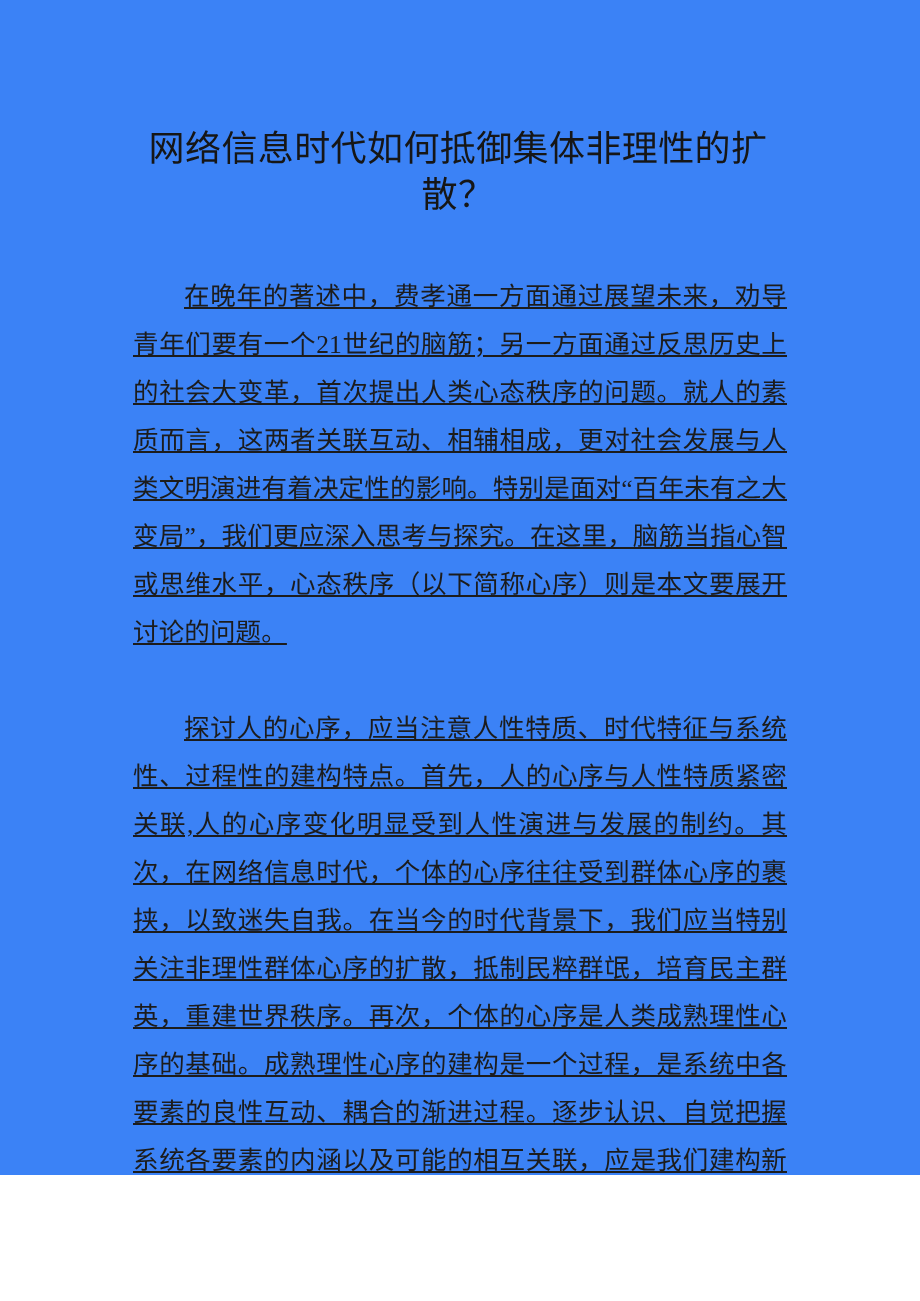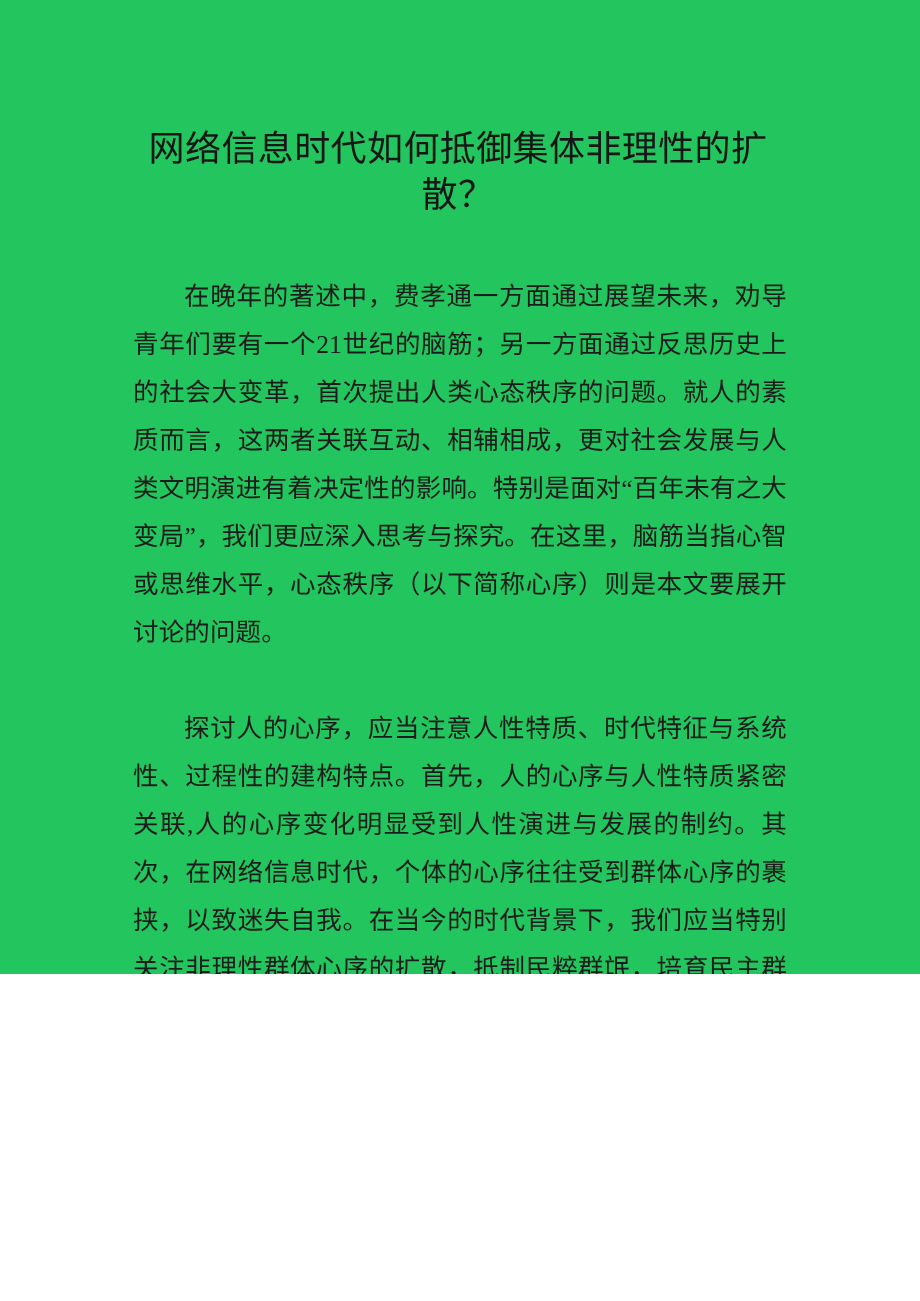--- a/index.html
+++ b/index.html
@@ -5,22 +5,22 @@
 <style>
   html, body {
     margin: 0;
     padding: 0;
     background: #ffffff;
   }
 
   .page {
     position: relative;
     width: 920px;
-    height: 974px;
-    background: #22c55e;
+    height: 1175px;
+    background: #3b82f6;
     overflow: hidden;
     box-sizing: border-box;
     font-family: "Liberation Serif", "DejaVu Serif", serif;
     color: #1a1a1a;
   }
 
   .page-body {
     position: absolute;
     left: 133px;
     top: 0;
@@ -53,20 +53,21 @@
     text-align: justify;
     text-align-last: left;
     text-justify: inter-character;
     letter-spacing: 0.15px;
     color: #1c1c1c;
     word-break: break-all;
   }
 
   .doc-para.indent {
     text-indent: 2em;
+    text-decoration: underline;
   }
 
   .para-gap-1 { margin-top: 55px; }
   .para-gap-2 { margin-top: 48px; }
 </style>
 </head>
 <body>
 
 <div class="page">
   <div class="page-body">

